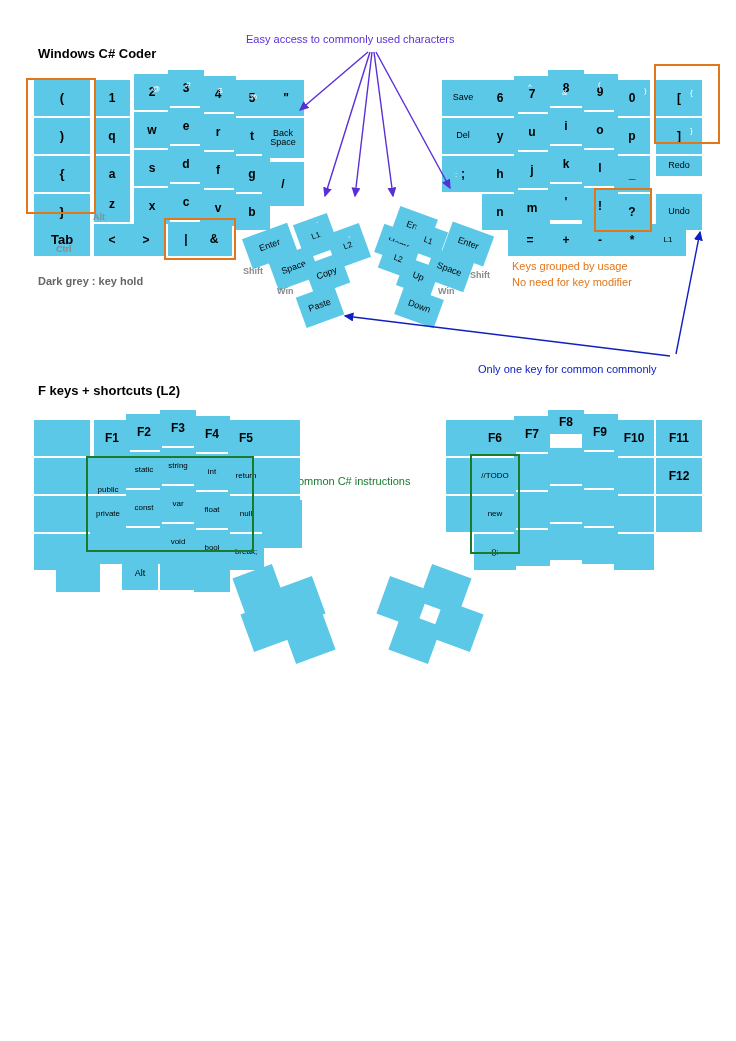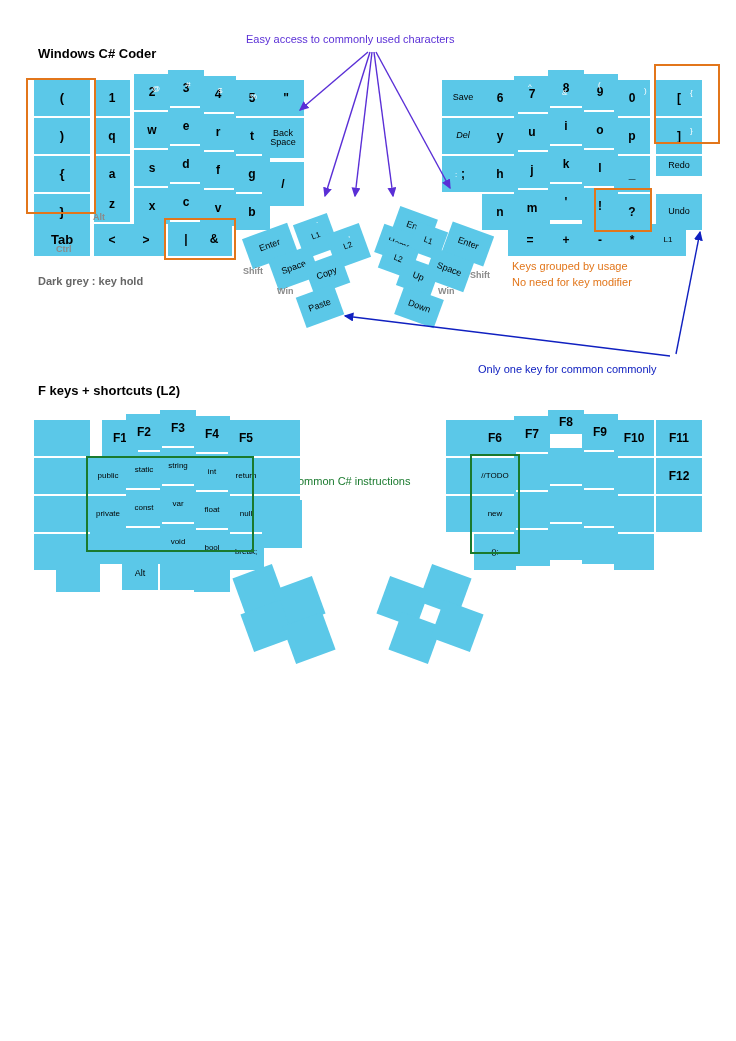--- a/index.html
+++ b/index.html
@@ -227,21 +227,21 @@
       </div>
       <div class="key mid" style="left: 582px; top: 74px; width: 36px; height: 36px;">
         <span style="white-space: pre-line;">9</span>
       </div>
       <div class="key mid" style="left: 614px; top: 80px; width: 36px; height: 36px;">
         <span style="white-space: pre-line;">0</span>
       </div>
       <div class="key mid" style="left: 656px; top: 80px; width: 46px; height: 36px;">
         <span style="white-space: pre-line;">[</span>
       </div>
-      <div class="key small" style="left: 442px; top: 118px; width: 42px; height: 36px; font-style: italic;">
+      <div class="key small" style="left: 442px; top: 118px; width: 42px; height: 36px;">
         <span style="white-space: pre-line;">Del</span>
       </div>
       <div class="key mid" style="left: 482px; top: 118px; width: 36px; height: 36px;">
         <span style="white-space: pre-line;">y</span>
       </div>
       <div class="key mid" style="left: 514px; top: 114px; width: 36px; height: 36px;">
         <span style="white-space: pre-line;">u</span>
       </div>
       <div class="key mid" style="left: 548px; top: 108px; width: 36px; height: 36px;">
         <span style="white-space: pre-line;">i</span>
@@ -327,38 +327,38 @@
       <div class="key small" style="left: 400px; top: 262px; width: 36px; height: 30px; transform: rotate(20deg);">
         <span style="white-space: pre-line;">Up</span>
       </div>
       <div class="key small" style="left: 428px; top: 254px; width: 42px; height: 32px; transform: rotate(20deg);">
         <span style="white-space: pre-line;">Space</span>
       </div>
       <div class="key small" style="left: 398px; top: 292px; width: 42px; height: 30px; transform: rotate(20deg);">
         <span style="white-space: pre-line;">Down</span>
       </div>
       <div class="key" style="left: 34px; top: 420px; width: 56px; height: 36px;"></div>
-      <div class="key mid" style="left: 102px; top: 420px; width: 36px; height: 36px;">
+      <div class="key mid" style="left: 94px; top: 420px; width: 36px; height: 36px;">
         <span style="white-space: pre-line;">F1</span>
       </div>
       <div class="key mid" style="left: 126px; top: 414px; width: 36px; height: 36px;">
         <span style="white-space: pre-line;">F2</span>
       </div>
       <div class="key mid" style="left: 160px; top: 410px; width: 36px; height: 36px;">
         <span style="white-space: pre-line;">F3</span>
       </div>
       <div class="key mid" style="left: 194px; top: 416px; width: 36px; height: 36px;">
         <span style="white-space: pre-line;">F4</span>
       </div>
       <div class="key mid" style="left: 228px; top: 420px; width: 36px; height: 36px;">
         <span style="white-space: pre-line;">F5</span>
       </div>
       <div class="key" style="left: 264px; top: 420px; width: 36px; height: 36px;"></div>
       <div class="key" style="left: 34px; top: 458px; width: 56px; height: 36px;"></div>
-      <div class="key tiny" style="left: 90px; top: 458px; width: 36px; height: 36px;">
+      <div class="key tiny" style="left: 90px; top: 458px; width: 36px; height: 36px; align-items: flex-end;">
         <span style="white-space: pre-line;">public</span>
       </div>
       <div class="key tiny" style="left: 126px; top: 452px; width: 36px; height: 36px;">
         <span style="white-space: pre-line;">static</span>
       </div>
       <div class="key tiny" style="left: 160px; top: 448px; width: 36px; height: 36px;">
         <span style="white-space: pre-line;">string</span>
       </div>
       <div class="key tiny" style="left: 194px; top: 454px; width: 36px; height: 36px;">
         <span style="white-space: pre-line;">int</span>

